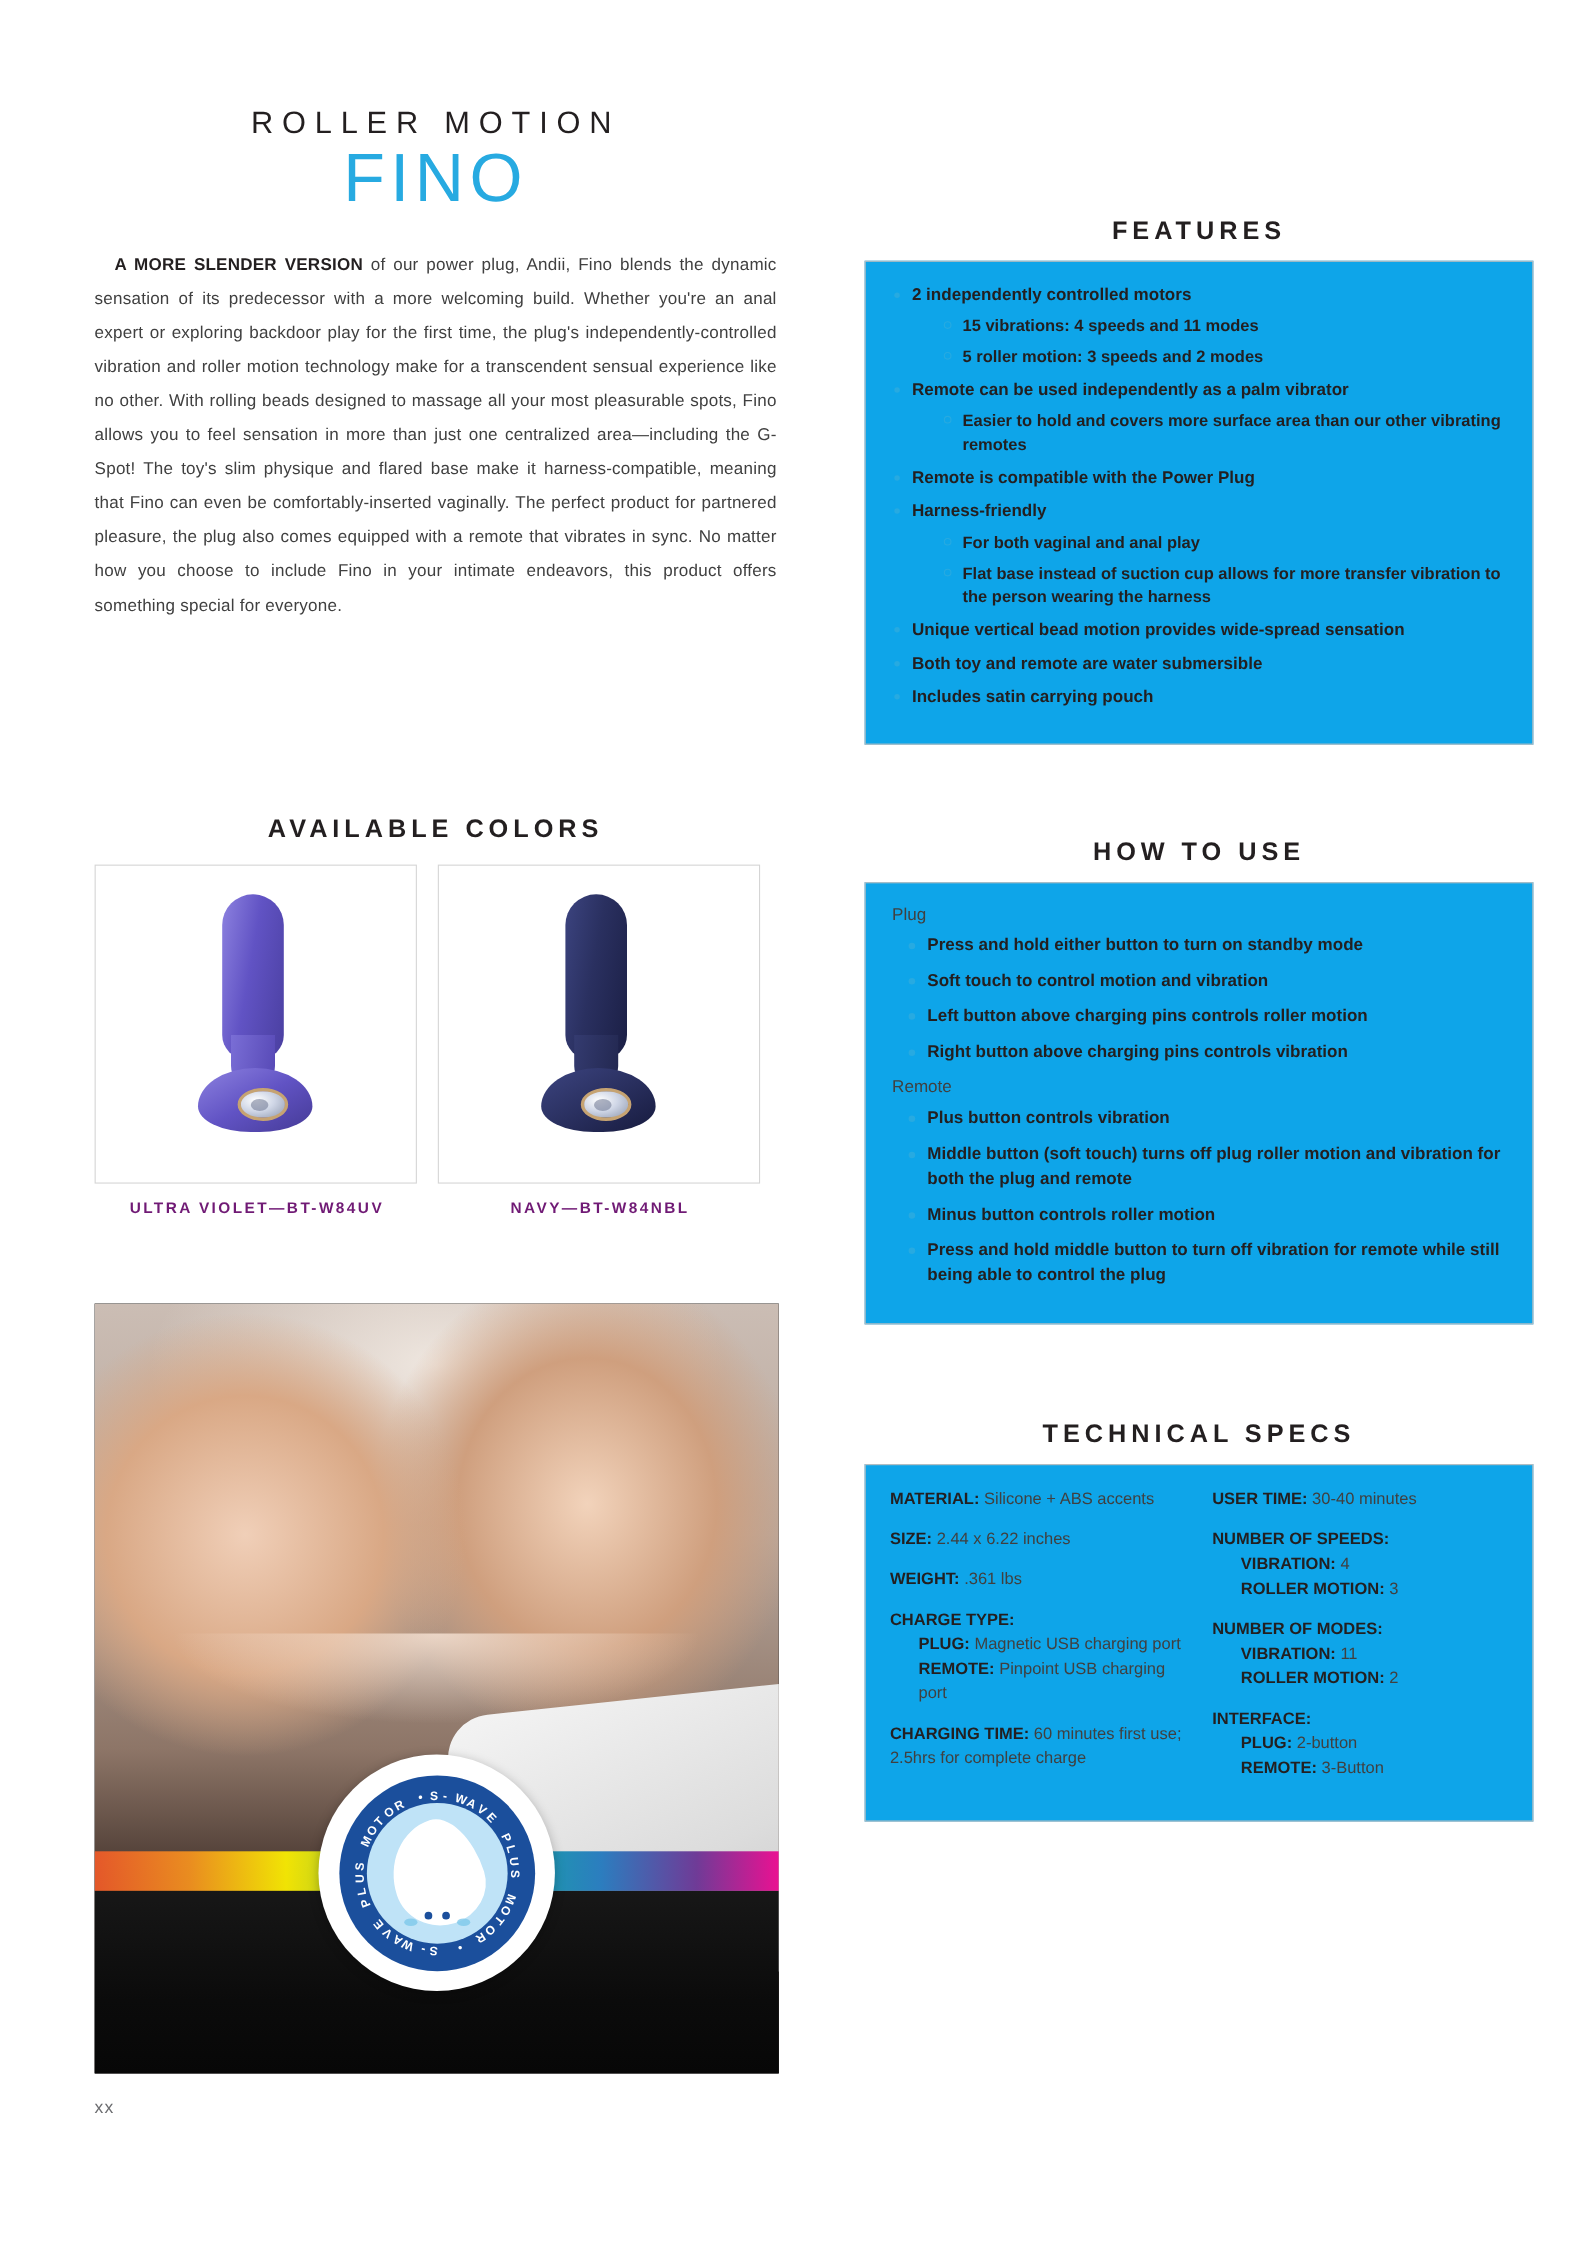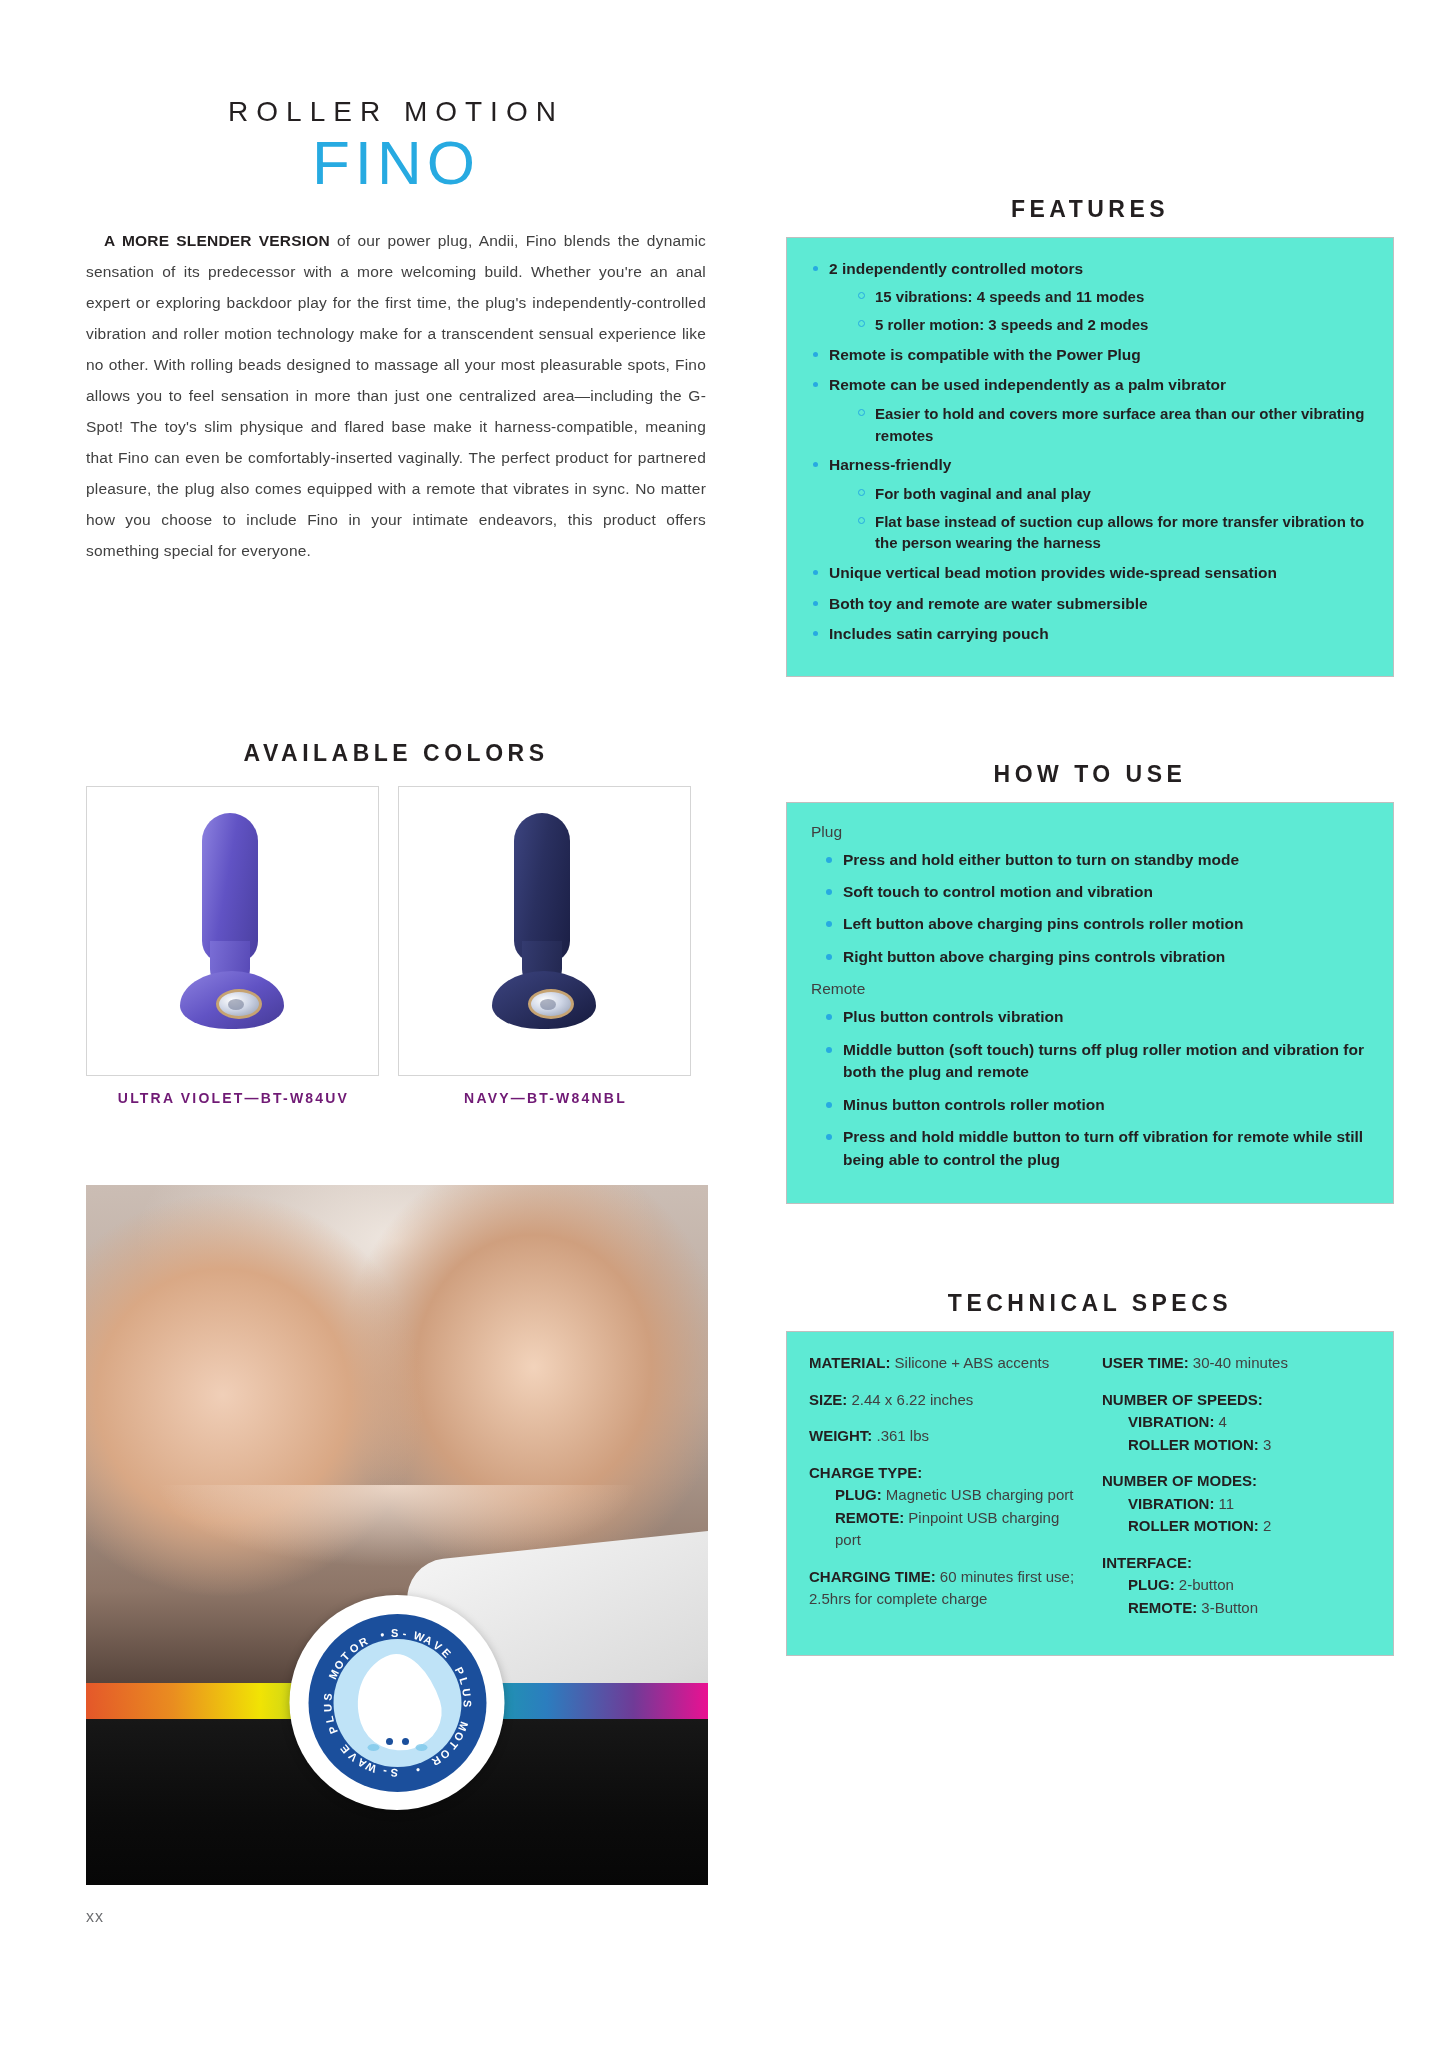--- a/index.html
+++ b/index.html
@@ -324,21 +324,21 @@
   }
   .rc-title {
     text-align: center;
     margin-bottom: 14px;
   }
 
   .box {
     border: 1px solid #bfbfbf;
     box-sizing: border-box;
     padding: 20px 22px 22px 22px;
-    background: #5eead4;
+    background: #0ea5e9;
   }
 
   ul.bullets {
     list-style: none;
     margin: 0;
     padding: 0;
   }
   ul.bullets > li {
     position: relative;
     padding-left: 20px;
@@ -555,24 +555,24 @@
 
     <div style="height:196px;"></div>
     <h2 class="section-title rc-title">FEATURES</h2>
 
     <div class="box feat-box">
       <ul class="bullets" id="features-list">
           <li><span>2 independently controlled motors</span><ul class="sub">
               <li>15 vibrations: 4 speeds and 11 modes</li>
               <li>5 roller motion: 3 speeds and 2 modes</li>
             </ul></li>
-          <li><span>Remote is compatible with the Power Plug</span></li>
           <li><span>Remote can be used independently as a palm vibrator</span><ul class="sub">
               <li>Easier to hold and covers more surface area than our other vibrating remotes</li>
             </ul></li>
+          <li><span>Remote is compatible with the Power Plug</span></li>
           <li><span>Harness-friendly</span><ul class="sub">
               <li>For both vaginal and anal play</li>
               <li>Flat base instead of suction cup allows for more transfer vibration to the person wearing the harness</li>
             </ul></li>
           <li><span>Unique vertical bead motion provides wide-spread sensation</span></li>
           <li><span>Both toy and remote are water submersible</span></li>
           <li><span>Includes satin carrying pouch</span></li>
         </ul>
     </div>
 

